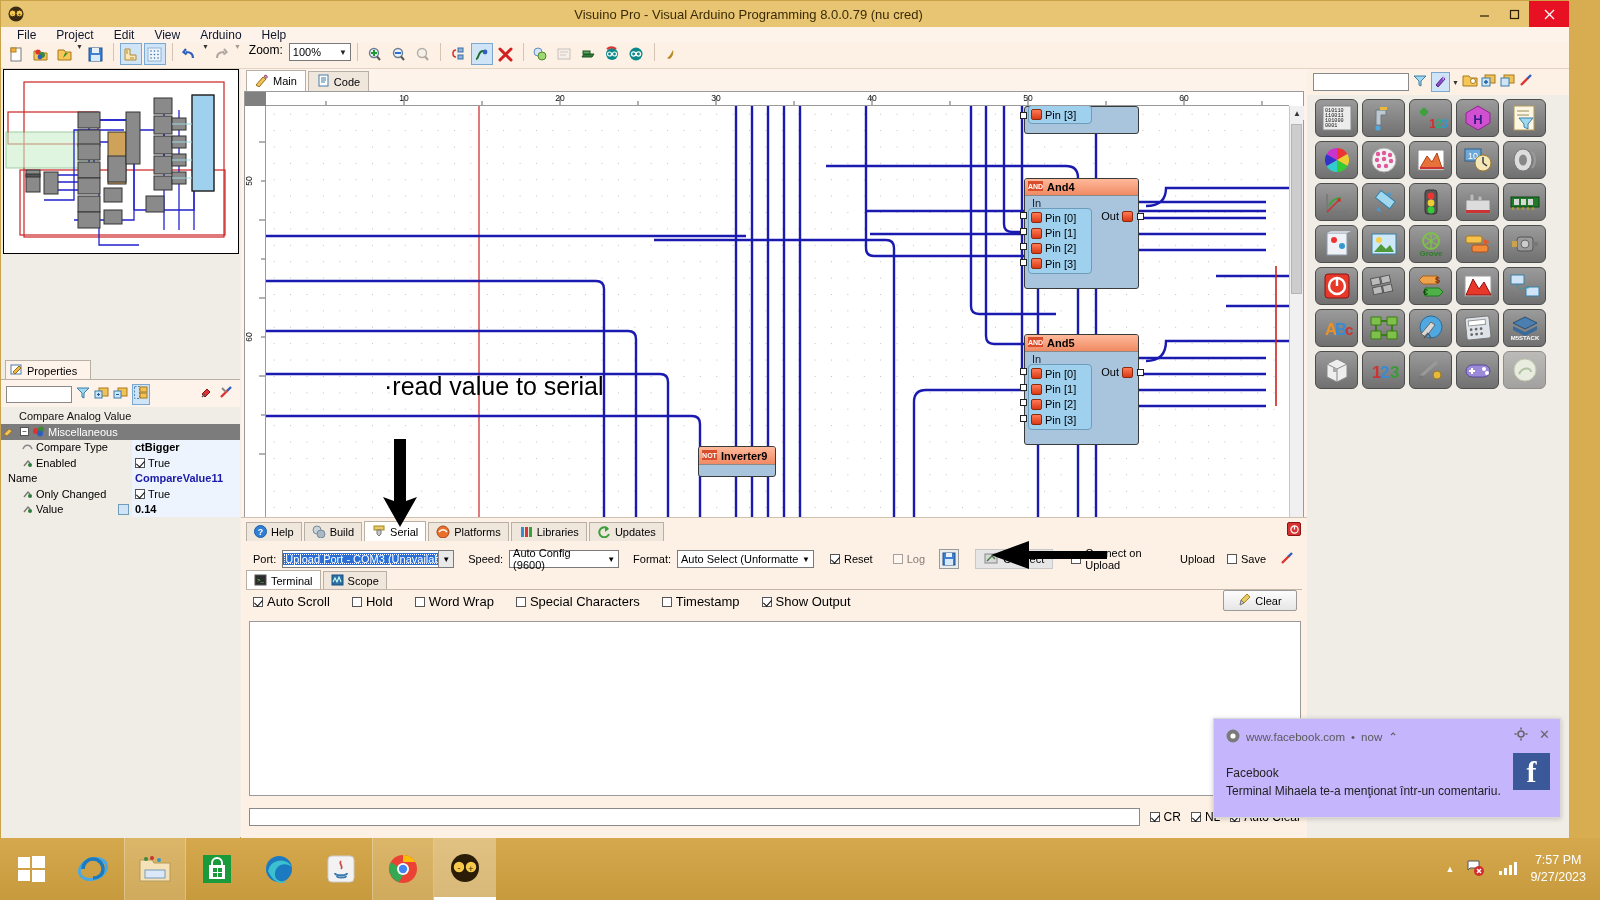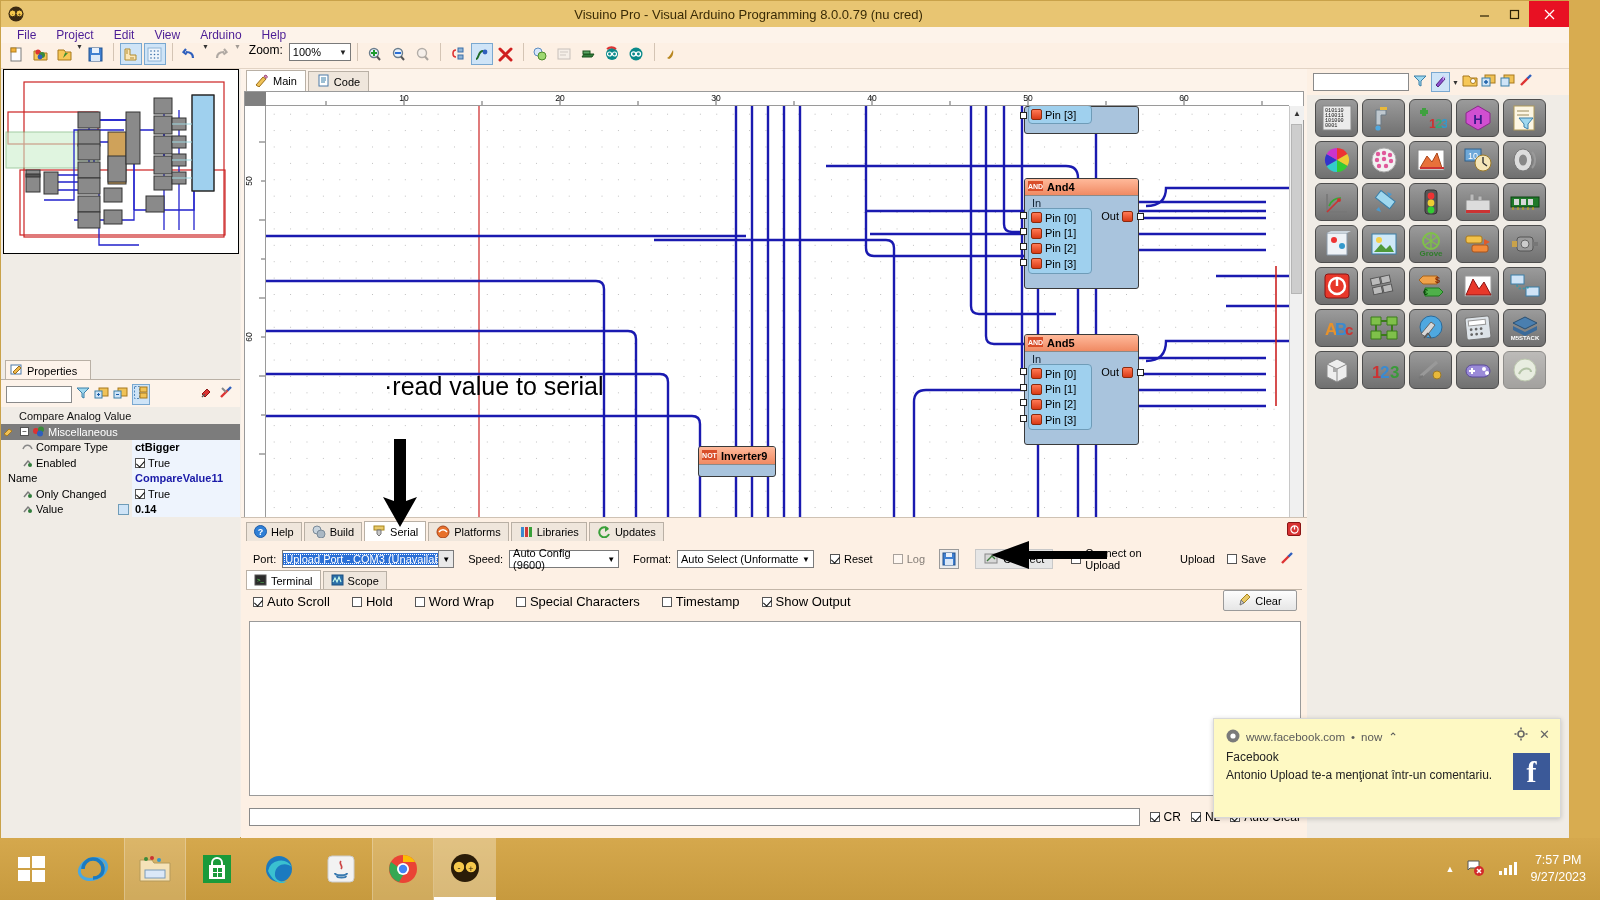--- a/index.html
+++ b/index.html
@@ -15,21 +15,21 @@
   
   .titlebar{position:absolute;left:0;top:0;width:1568px;height:26px;background:#e8c572;display:flex;align-items:center;}
   .titlebar .tb-icon{width:22px;height:20px;margin-left:5px;position:relative;}
   .titlebar .tb-title{flex:1;text-align:center;font-size:13px;color:#3a2b06;}
   .wbtns{display:flex;height:26px;}
   .wbtn{width:30px;height:26px;display:flex;align-items:center;justify-content:center;font-size:13px;color:#2b2005;}
   .wbtn.close{background:#e81123;color:#fff;width:40px;}
   .wbtn svg{display:block;}
   
   .menubar{position:absolute;left:0;top:26px;width:1568px;height:16px;background:#fdf3ea;display:flex;align-items:center;padding-left:6px;}
-  .menubar .mi{padding:0 10px;font-size:12px;line-height:16px;color:#4c1d95;}
+  .menubar .mi{padding:0 10px;font-size:12px;line-height:16px;color:#0f172a;}
   
   .toolbar{position:absolute;left:0;top:42px;width:1568px;height:26px;background:#fdf0e4;display:flex;align-items:flex-start;padding-left:4px;gap:2px;border-bottom:1px solid #e2d3c4;}
   .tbtn{width:22px;height:22px;display:flex;align-items:center;justify-content:center;position:relative;}
   .tbtn.sel{background:#cfe4f7;border:1px solid #7aa8d0;}
   .tsep{width:1px;height:18px;background:#d4c4b4;margin:0 4px;}
   .caret{font-size:7px;color:#333;margin-left:-1px;}
   .zoomlbl{font-size:12px;margin:0 4px 0 6px;}
   .zoomsel{width:62px;height:18px;border:1px solid #7a7a7a;background:#fff;font-size:11px;padding-left:3px;display:flex;align-items:center;justify-content:space-between;}
   .zoomsel .cv{font-size:8px;padding-right:3px;color:#222;}
   
@@ -98,23 +98,23 @@
   .selhl{background:#2a6fd6;color:#fff;padding:0 2px;outline:1px dotted #fff;outline-offset:-2px;}
   .cbl{display:flex;align-items:center;gap:4px;}
   .termtabs{position:absolute;left:5px;top:52px;height:20px;display:flex;align-items:flex-end;gap:2px;}
   .termpanel{position:absolute;left:5px;top:71px;width:1056px;height:16px;background:#fdf0e4;border-top:1px solid #c3b6a8;}
   .optsrow{position:absolute;left:12px;top:76px;display:flex;align-items:center;gap:22px;font-size:13px;}
   .clearbtn{position:absolute;right:10px;top:72px;width:74px;height:21px;background:linear-gradient(#fdfdfd,#e6e6e6);border:1px solid #9a9a9a;border-radius:2px;display:flex;align-items:center;justify-content:center;gap:4px;font-size:11px;}
   .termarea{position:absolute;left:8px;top:103px;width:1052px;height:175px;background:#fff;border:1px solid #9a9a9a;}
   .sendrow{position:absolute;left:8px;top:288px;width:1052px;height:22px;display:flex;align-items:center;gap:10px;}
   .sendinput{flex:1;height:18px;background:#fff;border:1px solid #8a8a8a;}
   
-  .notif{position:absolute;left:1213px;top:718px;width:348px;height:100px;background:#fef9c3;border:1px solid #d8d8d8;box-shadow:0 1px 5px rgba(0,0,0,.18);}
+  .notif{position:absolute;left:1213px;top:718px;width:348px;height:100px;background:#c4b5fd;border:1px solid #d8d8d8;box-shadow:0 1px 5px rgba(0,0,0,.18);}
   .notif .nhead{display:flex;align-items:center;gap:6px;padding:10px 10px 4px 12px;font-size:11.5px;color:#5a5a5a;}
-  .notif .nbody{padding:0 32px 0 12px;font-size:12px;color:#222;line-height:16px;}
+  .notif .nbody{padding:0 32px 0 12px;font-size:12px;color:#222;line-height:16px;margin-top:16px;}
   .fbsq{position:absolute;right:10px;top:34px;width:37px;height:37px;background:#3b5998;display:flex;align-items:center;justify-content:center;color:#fff;font-size:30px;font-weight:bold;font-family:"Liberation Serif",serif;line-height:30px;}
   .ngear{position:absolute;right:32px;top:8px;width:14px;height:14px;}
   .nclose{position:absolute;right:10px;top:8px;font-size:13px;color:#666;}
   
   .taskbar{position:absolute;left:0;top:838px;width:1600px;height:62px;background:linear-gradient(#d5a84d,#c79a3e);}
   .tbitems{display:flex;height:62px;align-items:center;}
   .tbitem{width:62px;height:62px;display:flex;align-items:center;justify-content:center;position:relative;}
   .tbitem.box{background:rgba(255,255,255,.16);border-left:1px solid rgba(255,255,255,.25);border-right:1px solid rgba(255,255,255,.25);}
   .tbitem.act{background:rgba(255,255,255,.3);border-bottom:3px solid #fff;}
   .tray{position:absolute;right:0;top:0;height:62px;display:flex;align-items:center;gap:12px;padding-right:14px;color:#fff;font-size:12.5px;}
@@ -1274,21 +1274,21 @@
           <circle cx="7" cy="7" r="6.5" fill="#7a7a7a"></circle>
           <circle cx="7" cy="7" r="2.6" fill="#fff"></circle>
         </svg></span>
     <span>www.facebook.com</span>
     <span>•</span>
     <span>now</span>
     <span>⌃</span>
   </div>
   <div class="nbody">
     <div style="margin-bottom:2px;">Facebook</div>
-    <div>Antonio Upload te-a menţionat într-un comentariu.</div>
+    <div>Terminal Mihaela te-a menţionat într-un comentariu.</div>
   </div>
   <div class="ngear">
     <svg width="14" height="14">
         <circle cx="7" cy="7" r="3" fill="none" stroke="#666" stroke-width="1.6"></circle>
         <g stroke="#666" stroke-width="1.6">
           <line x1="7" y1="0.5" x2="7" y2="2.5"></line>
           <line x1="7" y1="11.5" x2="7" y2="13.5"></line>
           <line x1="0.5" y1="7" x2="2.5" y2="7"></line>
           <line x1="11.5" y1="7" x2="13.5" y2="7"></line>
         </g>

